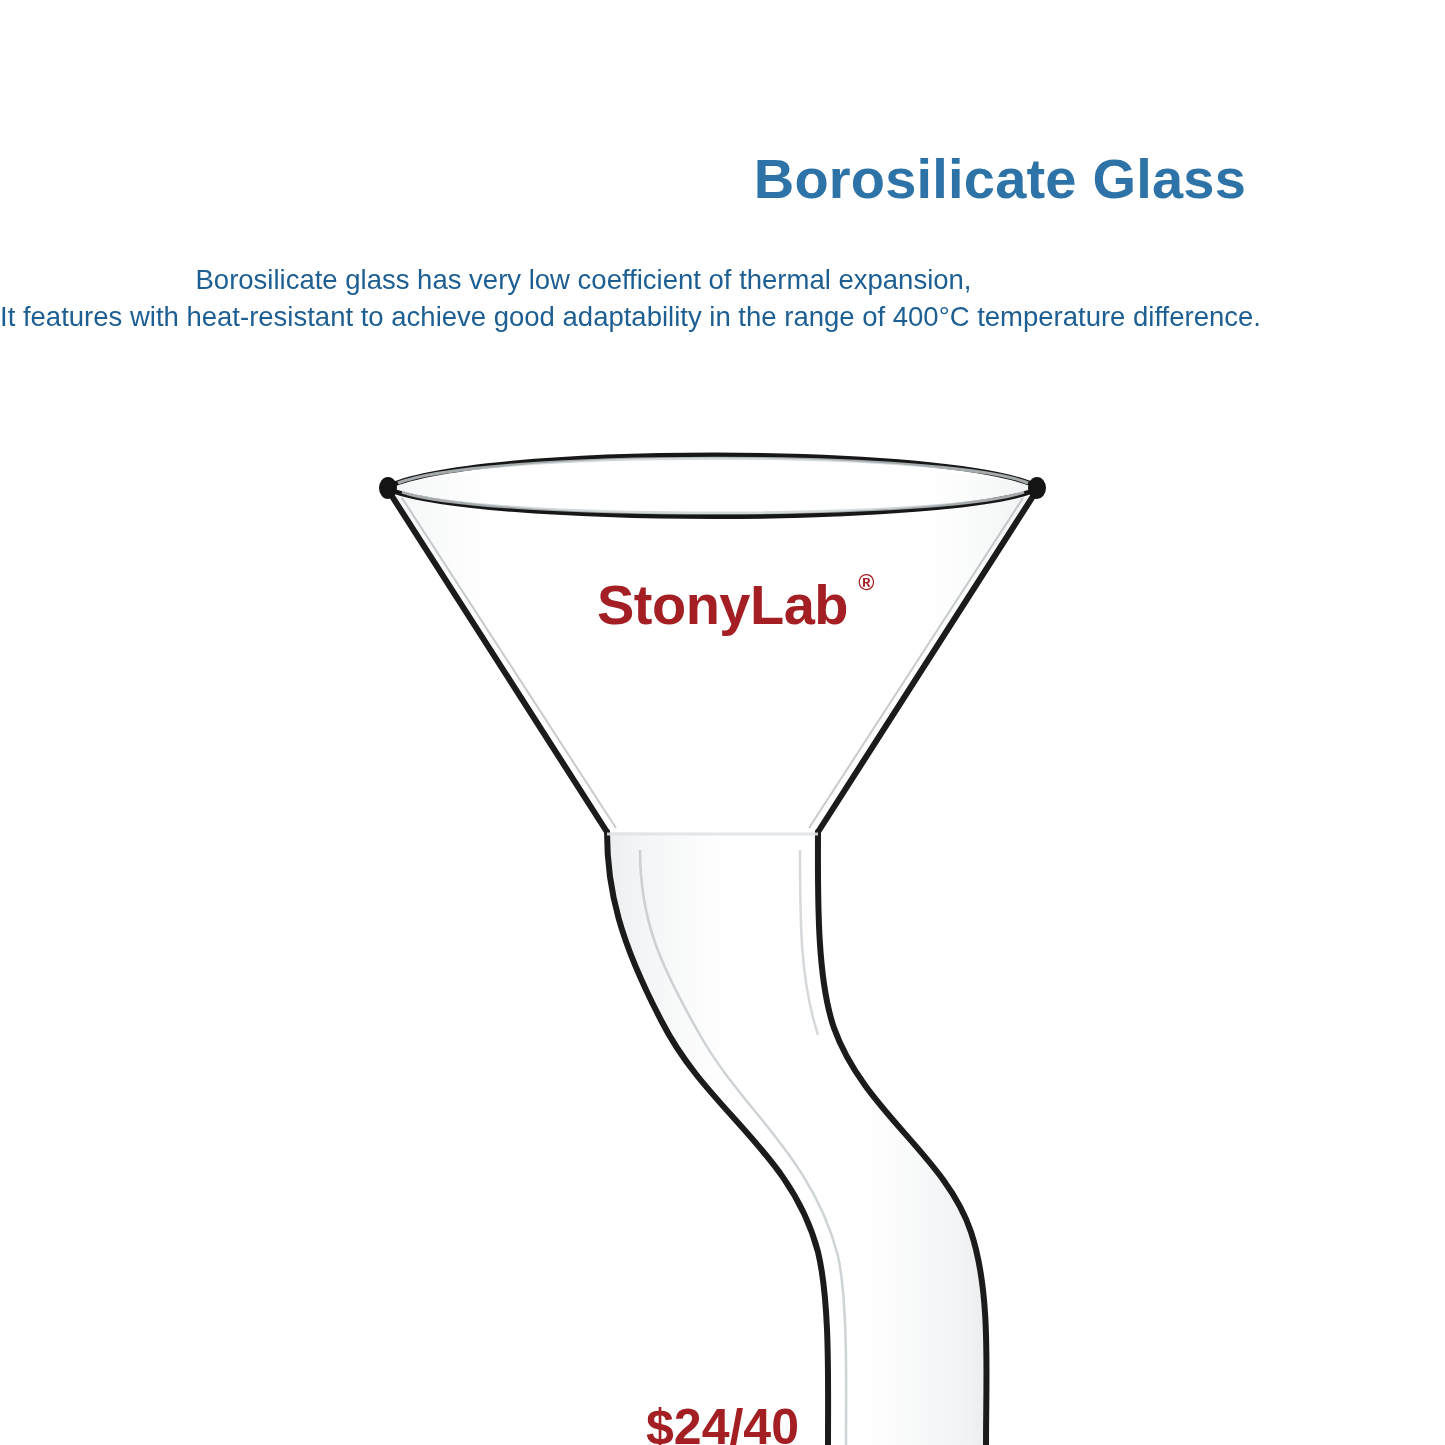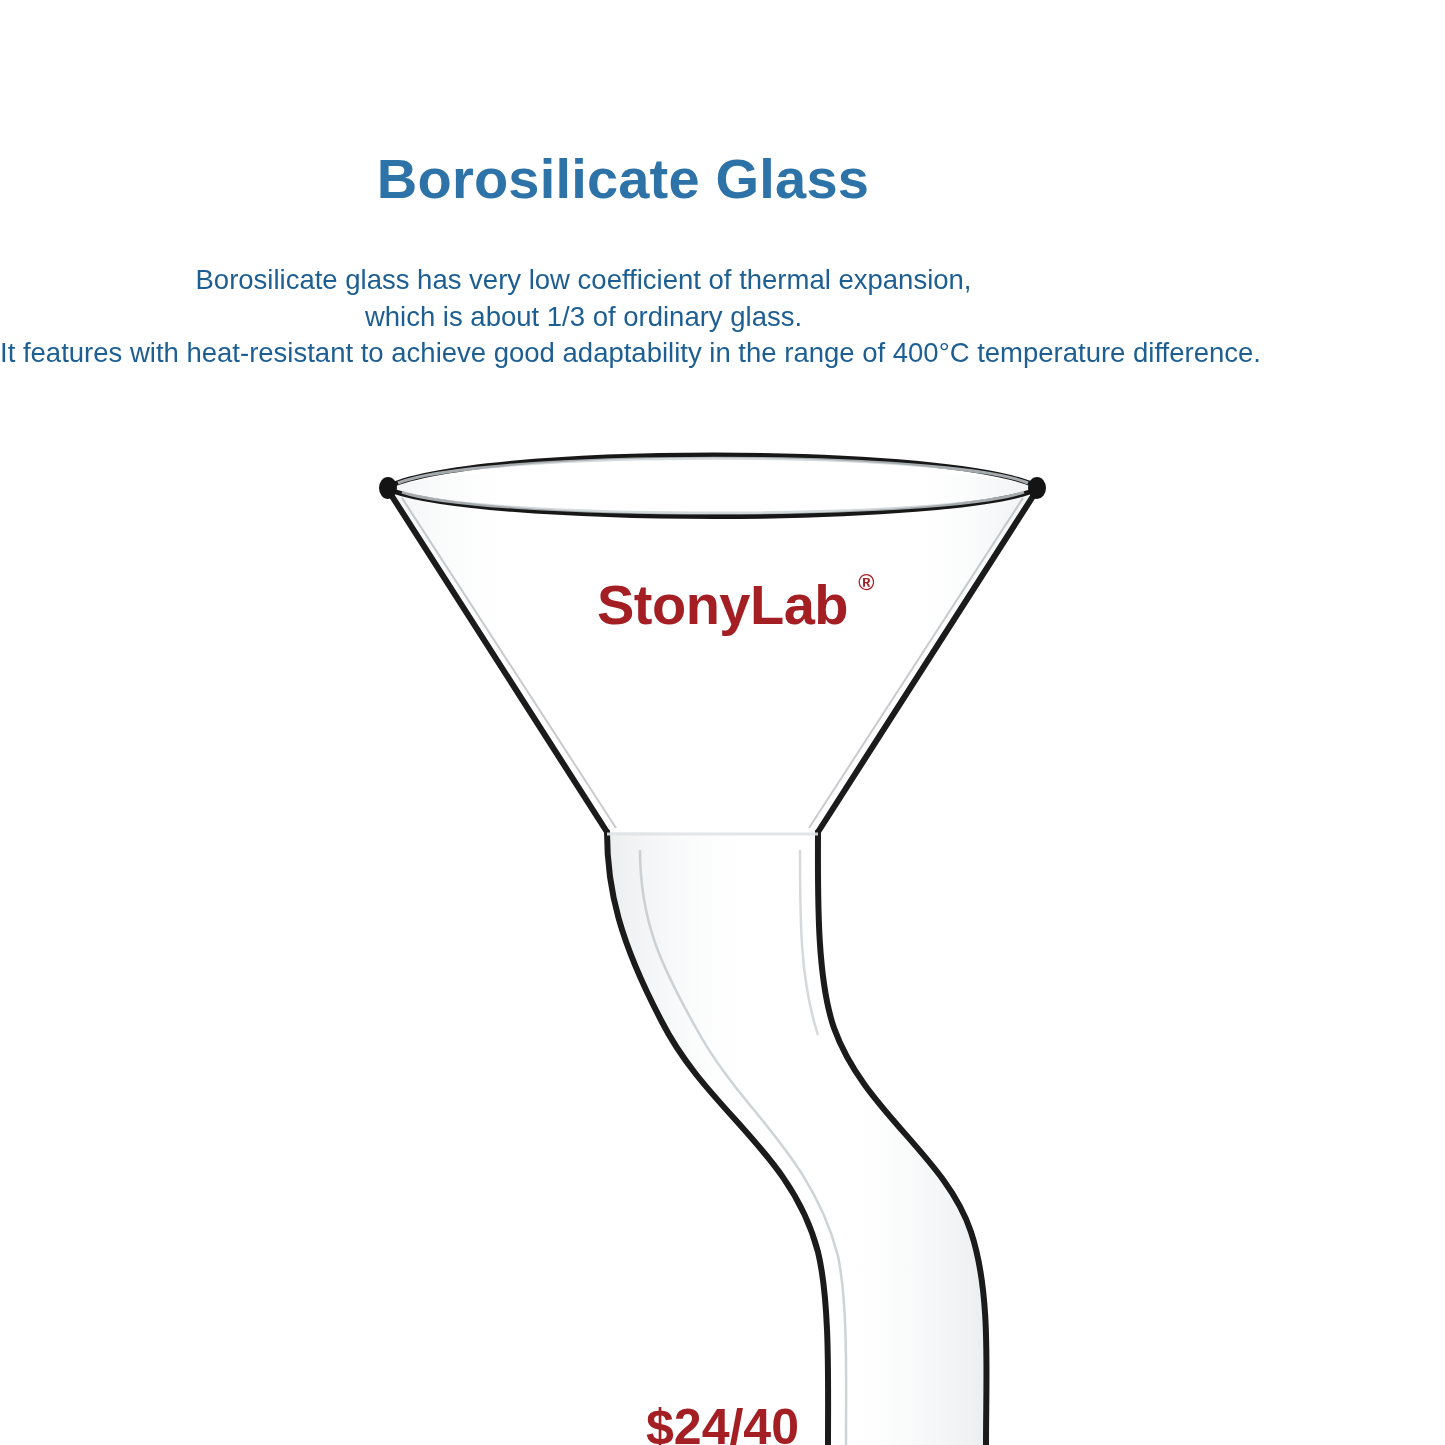--- a/index.html
+++ b/index.html
@@ -20,21 +20,21 @@
     height: 1445px;
     background: #ffffff;
   }
 
   
   .headline {
     position: absolute;
     top: 148px;
     left: 0;
     width: 1246px;
-    text-align: center;
+    text-align: right;
     font-size: 56px;
     font-weight: 700;
     color: #2e73a8;
     letter-spacing: 0.2px;
     line-height: 1.1;
   }
   .subtext {
     position: absolute;
     top: 262px;
     left: 0;
@@ -107,21 +107,20 @@
 </style>
 </head>
 <body>
 
 <div class="page">
 
   <div class="headline">Borosilicate Glass</div>
 
   <div class="subtext">
     <span class="line">Borosilicate glass has very low coefficient of thermal expansion,</span>
-    <span class="line">which is about 1/3 of ordinary glass.</span>
     <span class="line">It features with heat-resistant to achieve good adaptability in the range of 400°C temperature difference.</span>
   </div>
 
   <div class="funnel-wrap">
     <svg class="funnel-svg" viewBox="0 0 1445 1025" xmlns="http://www.w3.org/2000/svg">
       <defs>
         <linearGradient id="coneShade" x1="0" y1="0" x2="1" y2="0">
           <stop offset="0%" stop-color="#f2f4f5" stop-opacity="0.95"></stop>
           <stop offset="18%" stop-color="#ffffff" stop-opacity="0.55"></stop>
           <stop offset="50%" stop-color="#ffffff" stop-opacity="0.25"></stop>

